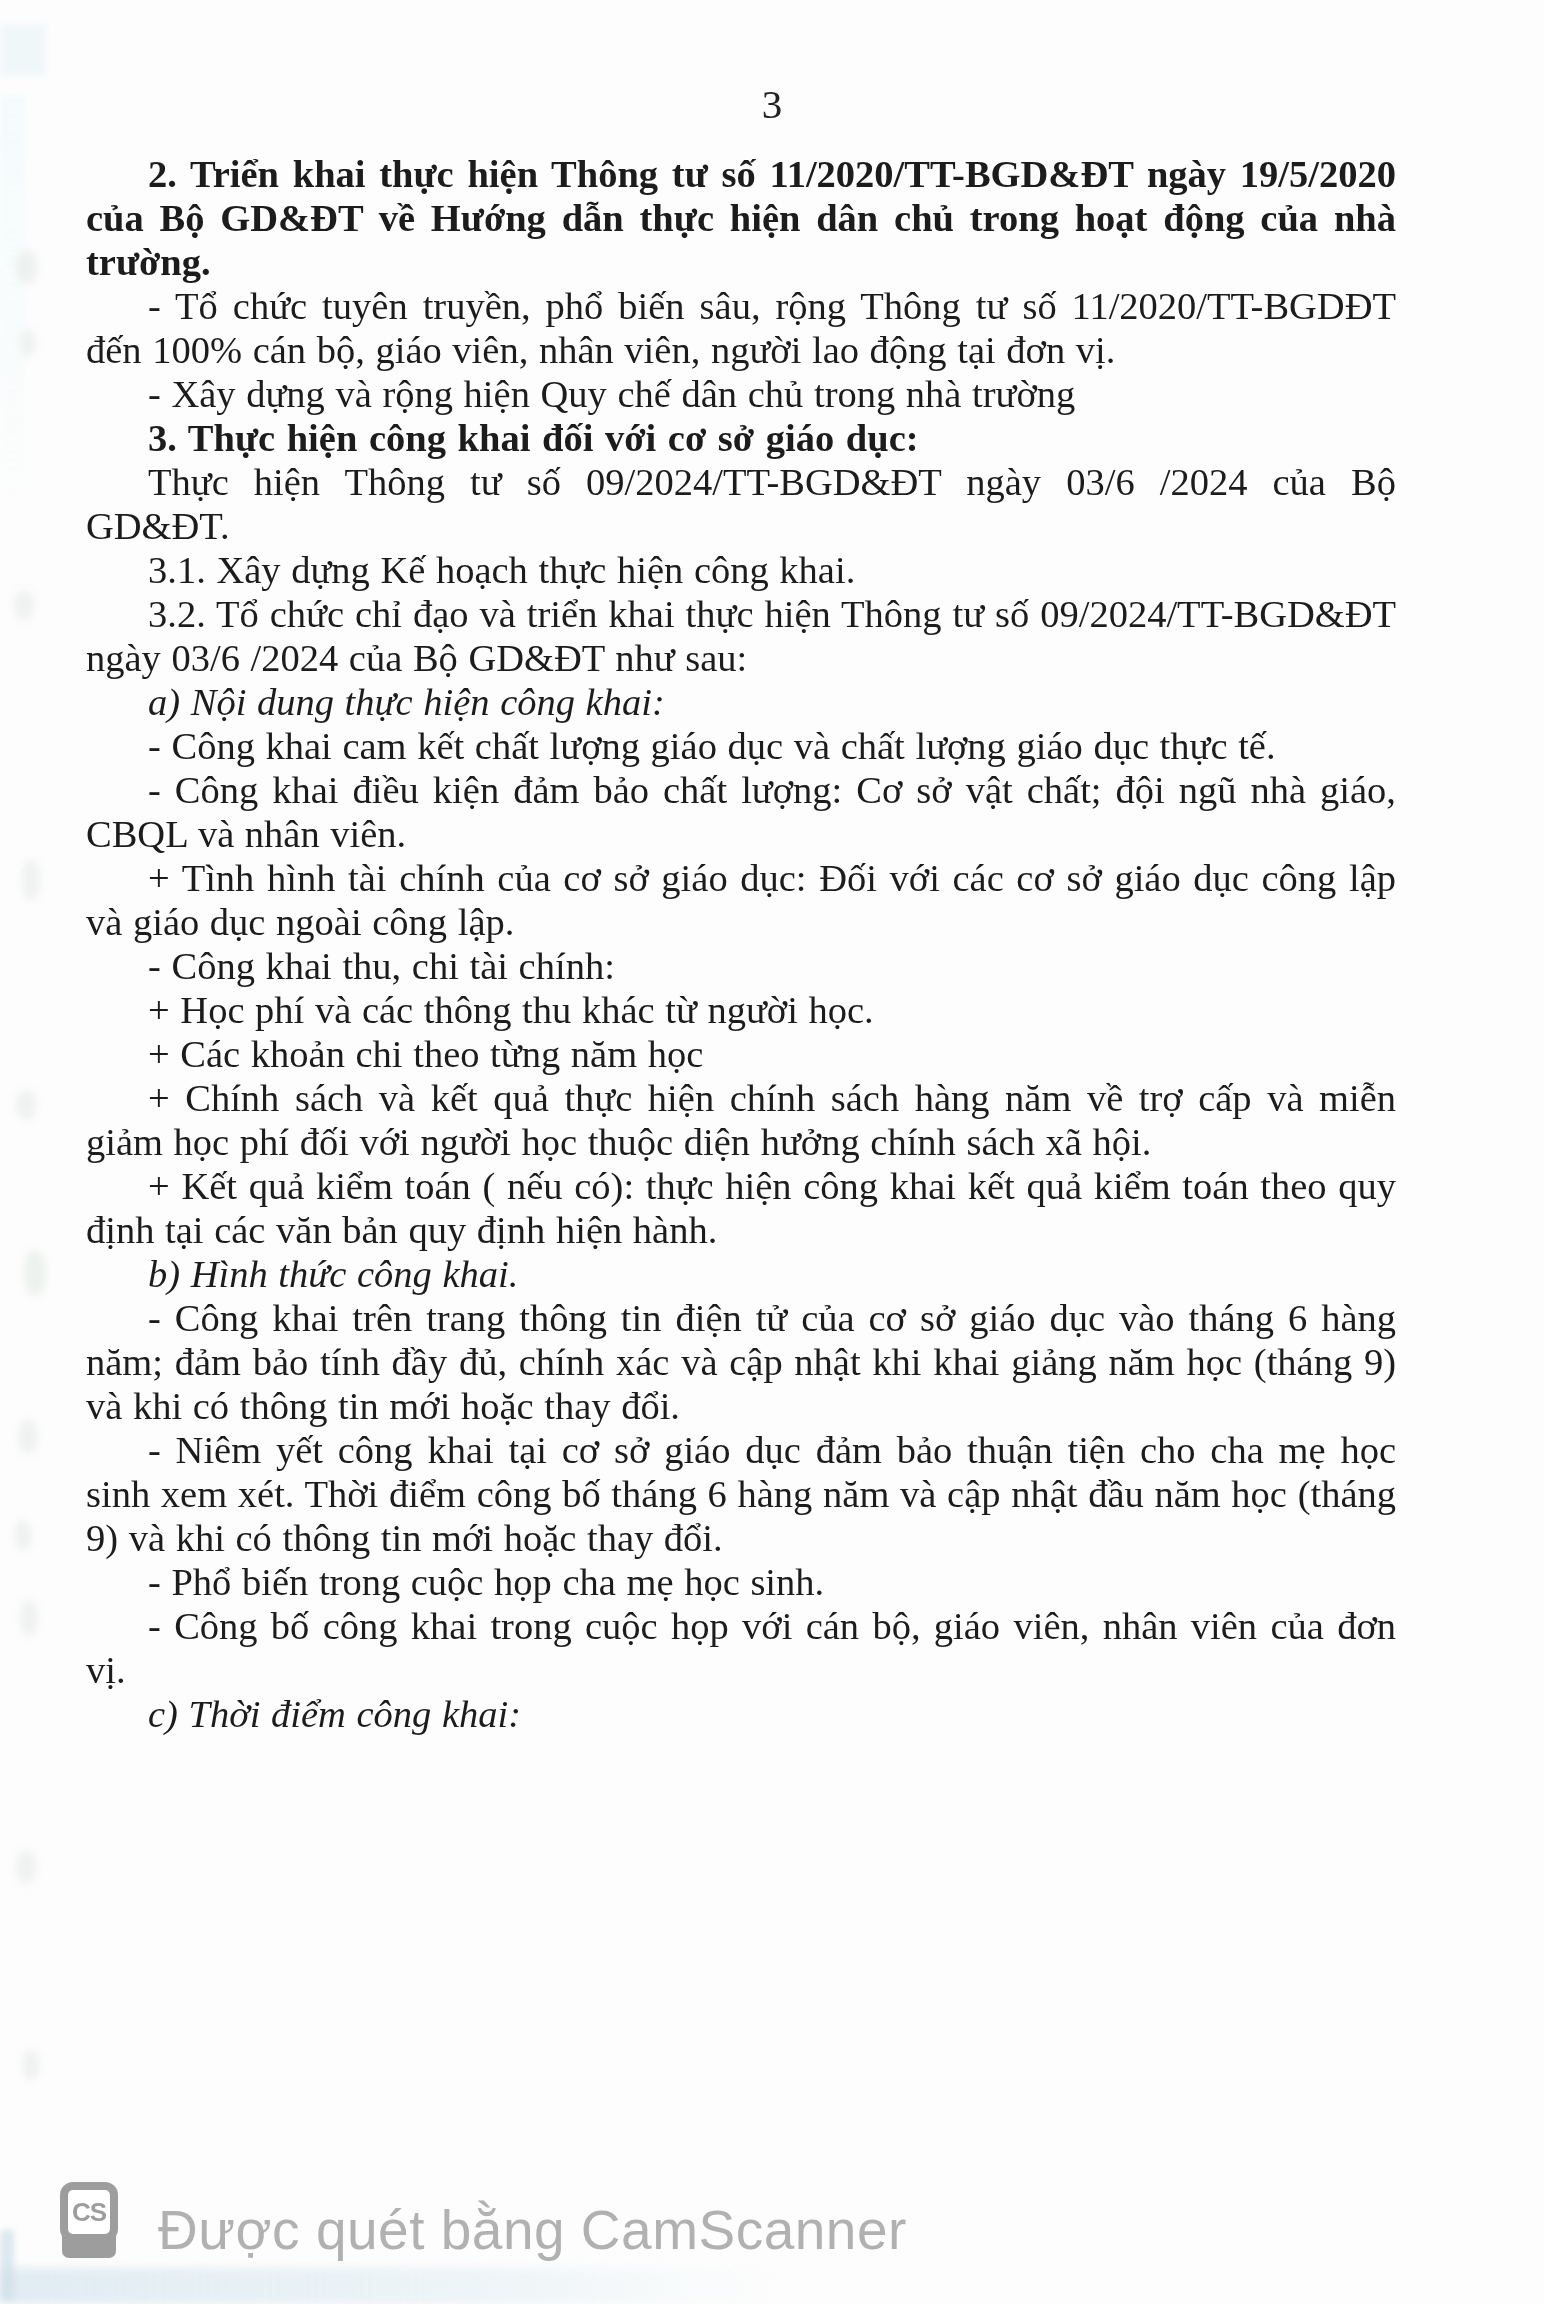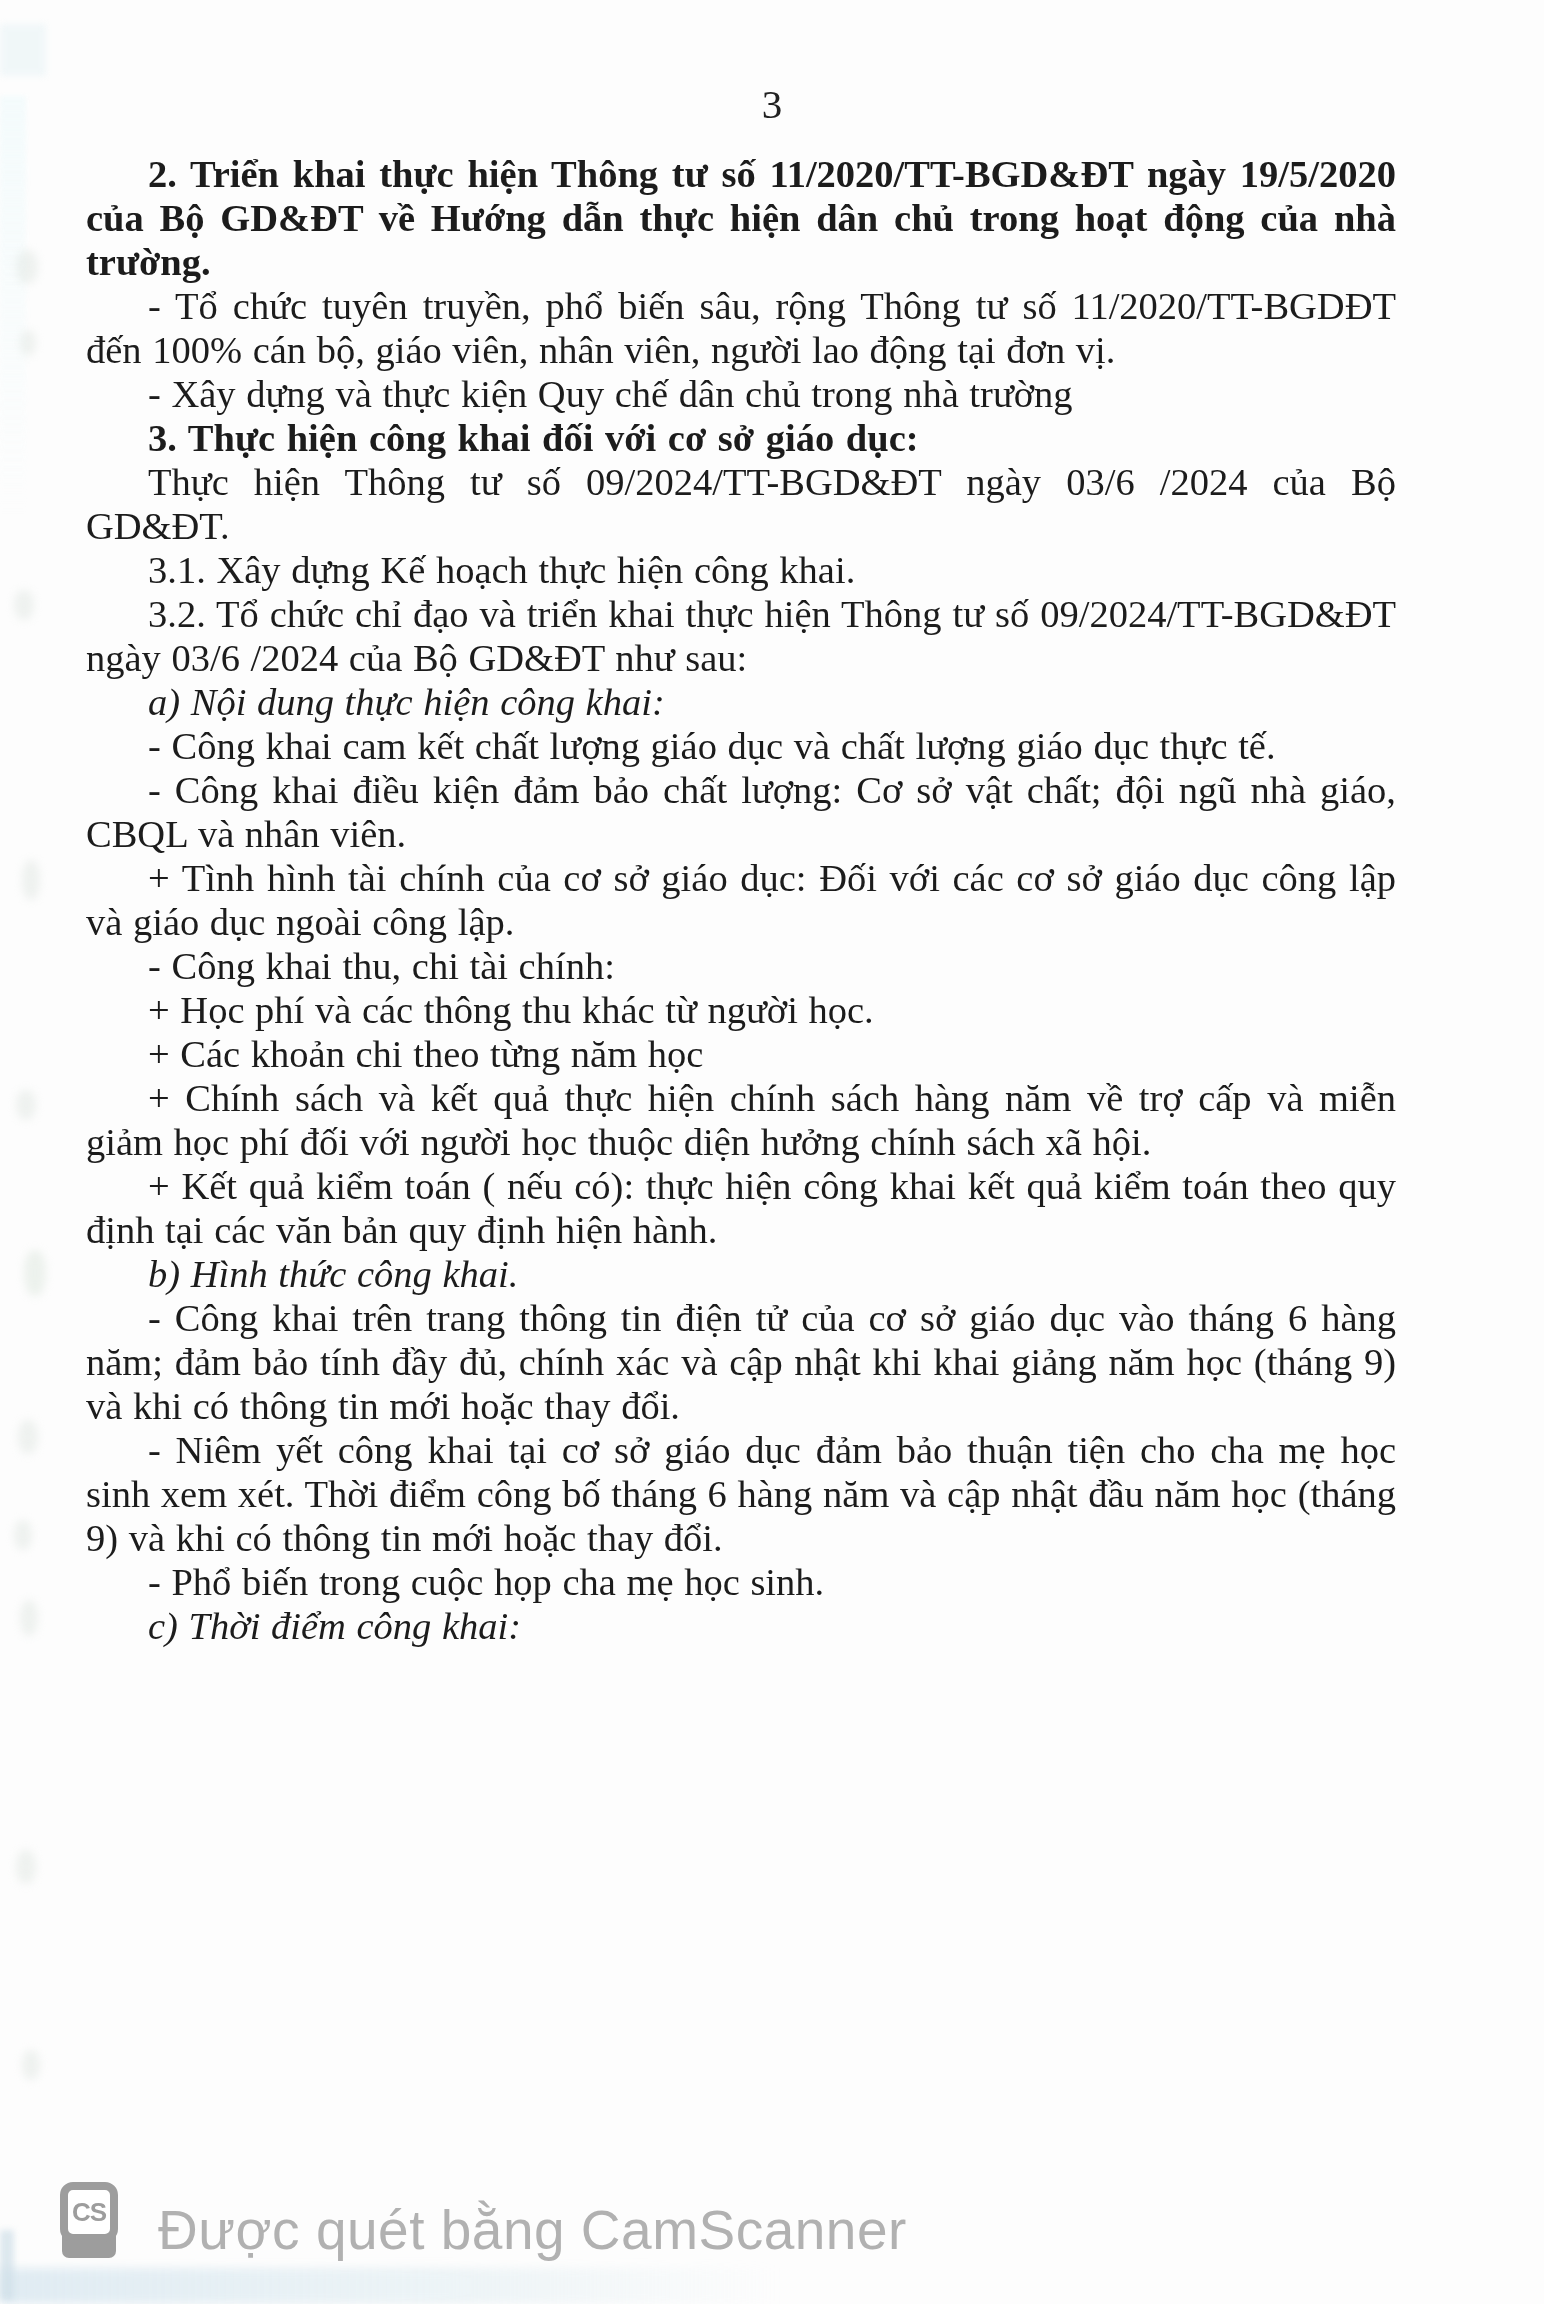--- a/index.html
+++ b/index.html
@@ -98,38 +98,39 @@
   <div class="ghost" style="left:16px;top:1850px;width:20px;height:34px;"></div>
   <div class="ghost" style="left:22px;top:2050px;width:18px;height:30px;"></div>
   <div class="tint-bottom"></div>
   <div class="tint-bottom-left"></div>
 
   <div class="page-number">3</div>
 
   <div class="doc" id="doc-body">
       <p class="bold">2. Triển khai thực hiện Thông tư số 11/2020/TT-BGD&amp;ĐT ngày 19/5/2020 của Bộ GD&amp;ĐT về Hướng dẫn thực hiện dân chủ trong hoạt động của nhà trường.</p>
       <p>- Tổ chức tuyên truyền, phổ biến sâu, rộng Thông tư số 11/2020/TT-BGDĐT đến 100% cán bộ, giáo viên, nhân viên, người lao động tại đơn vị.</p>
-      <p>- Xây dựng và thực kiện Quy chế dân chủ trong nhà trường</p>
+      <p>- Xây dựng và rộng hiện Quy chế dân chủ trong nhà trường</p>
       <p class="bold">3. Thực hiện công khai đối với cơ sở giáo dục:</p>
       <p>Thực hiện Thông tư số 09/2024/TT-BGD&amp;ĐT ngày 03/6 /2024 của Bộ GD&amp;ĐT.</p>
       <p>3.1. Xây dựng Kế hoạch thực hiện công khai.</p>
       <p>3.2. Tổ chức chỉ đạo và triển khai thực hiện Thông tư số 09/2024/TT-BGD&amp;ĐT ngày 03/6 /2024 của Bộ GD&amp;ĐT như sau:</p>
       <p class="italic">a) Nội dung thực hiện công khai:</p>
       <p>- Công khai cam kết chất lượng giáo dục và chất lượng giáo dục thực tế.</p>
       <p>- Công khai điều kiện đảm bảo chất lượng: Cơ sở vật chất; đội ngũ nhà giáo, CBQL và nhân viên.</p>
       <p>+ Tình hình tài chính của cơ sở giáo dục: Đối với các cơ sở giáo dục công lập và giáo dục ngoài công lập.</p>
       <p>- Công khai thu, chi tài chính:</p>
       <p>+ Học phí và các thông thu khác từ người học.</p>
       <p>+ Các khoản chi theo từng năm học</p>
       <p>+ Chính sách và kết quả thực hiện chính sách hàng năm về trợ cấp và miễn giảm học phí đối với người học thuộc diện hưởng chính sách xã hội.</p>
       <p>+ Kết quả kiểm toán ( nếu có): thực hiện công khai kết quả kiểm toán theo quy định tại các văn bản quy định hiện hành.</p>
       <p class="italic">b) Hình thức công khai.</p>
       <p>- Công khai trên trang thông tin điện tử của cơ sở giáo dục vào tháng 6 hàng năm; đảm bảo tính đầy đủ, chính xác và cập nhật khi khai giảng năm học (tháng 9) và khi có thông tin mới hoặc thay đổi.</p>
       <p>- Niêm yết công khai tại cơ sở giáo dục đảm bảo thuận tiện cho cha mẹ học sinh xem xét. Thời điểm công bố tháng 6 hàng năm và cập nhật đầu năm học (tháng 9) và khi có thông tin mới hoặc thay đổi.</p>
       <p>- Phổ biến trong cuộc họp cha mẹ học sinh.</p>
+      <p>- Công bố công khai trong cuộc họp với cán bộ, giáo viên, nhân viên của đơn vị.</p>
       <p class="italic">c) Thời điểm công khai:</p>
     </div>
 
   <div class="wm">
     <div class="cs-icon">
       <div class="cs-bar"></div>
       <div class="cs-box">CS</div>
     </div>
     <div class="wm-text">Được quét bằng CamScanner</div>
   </div>

